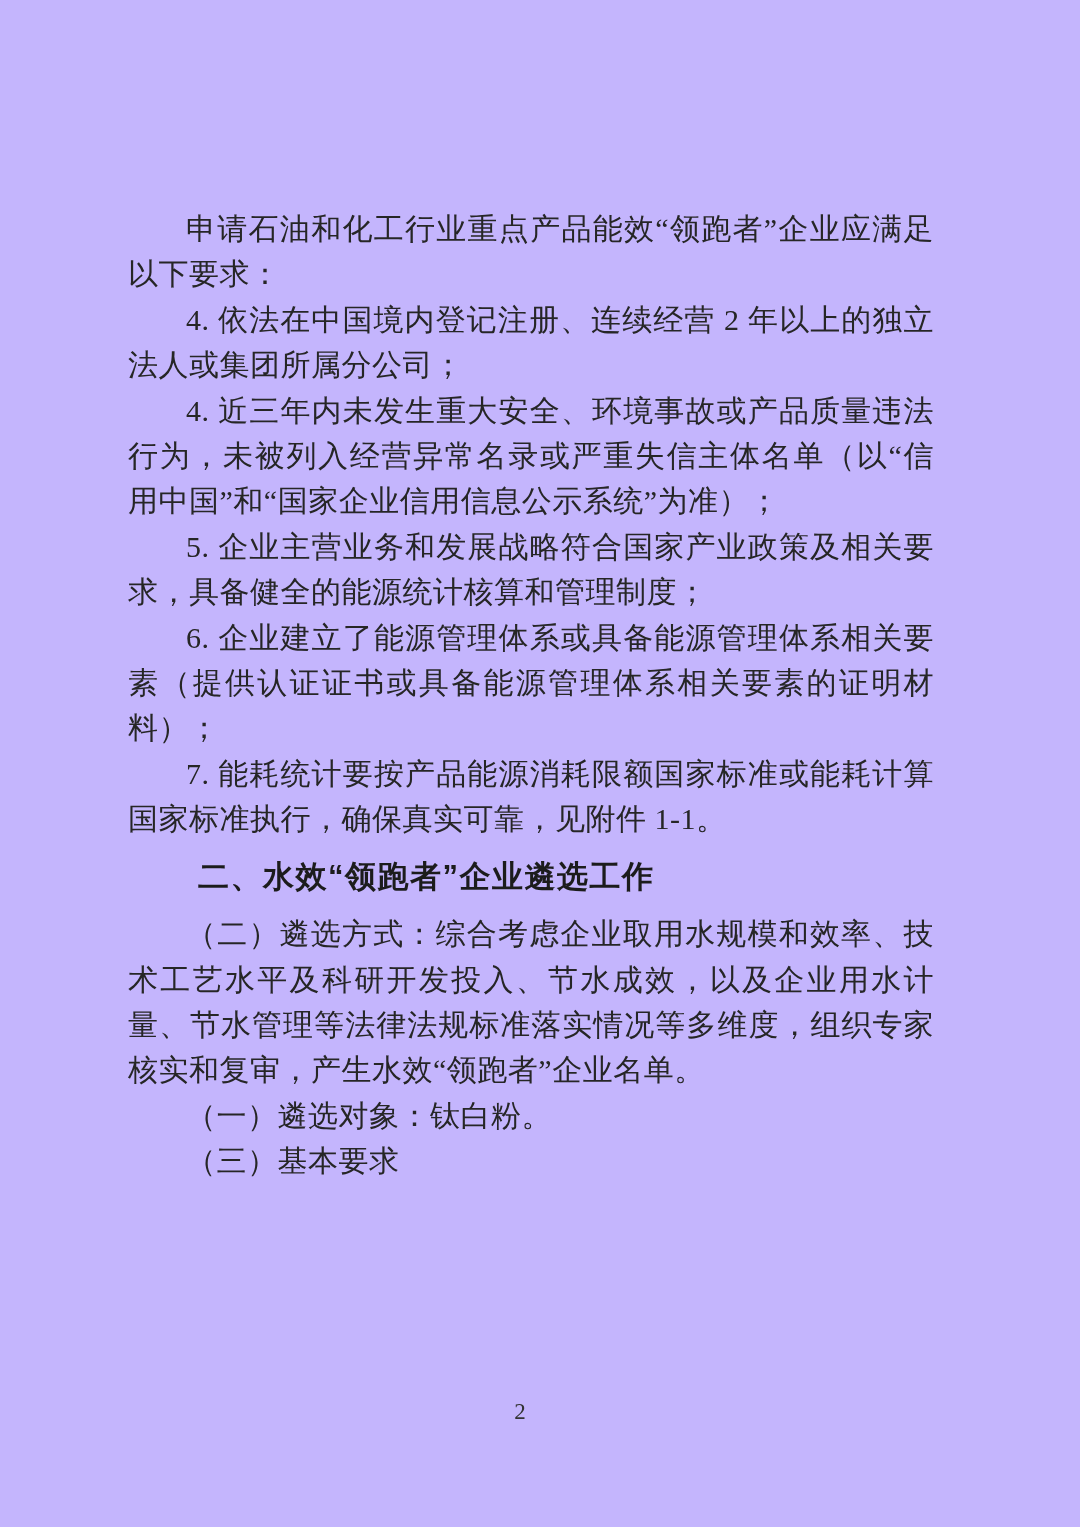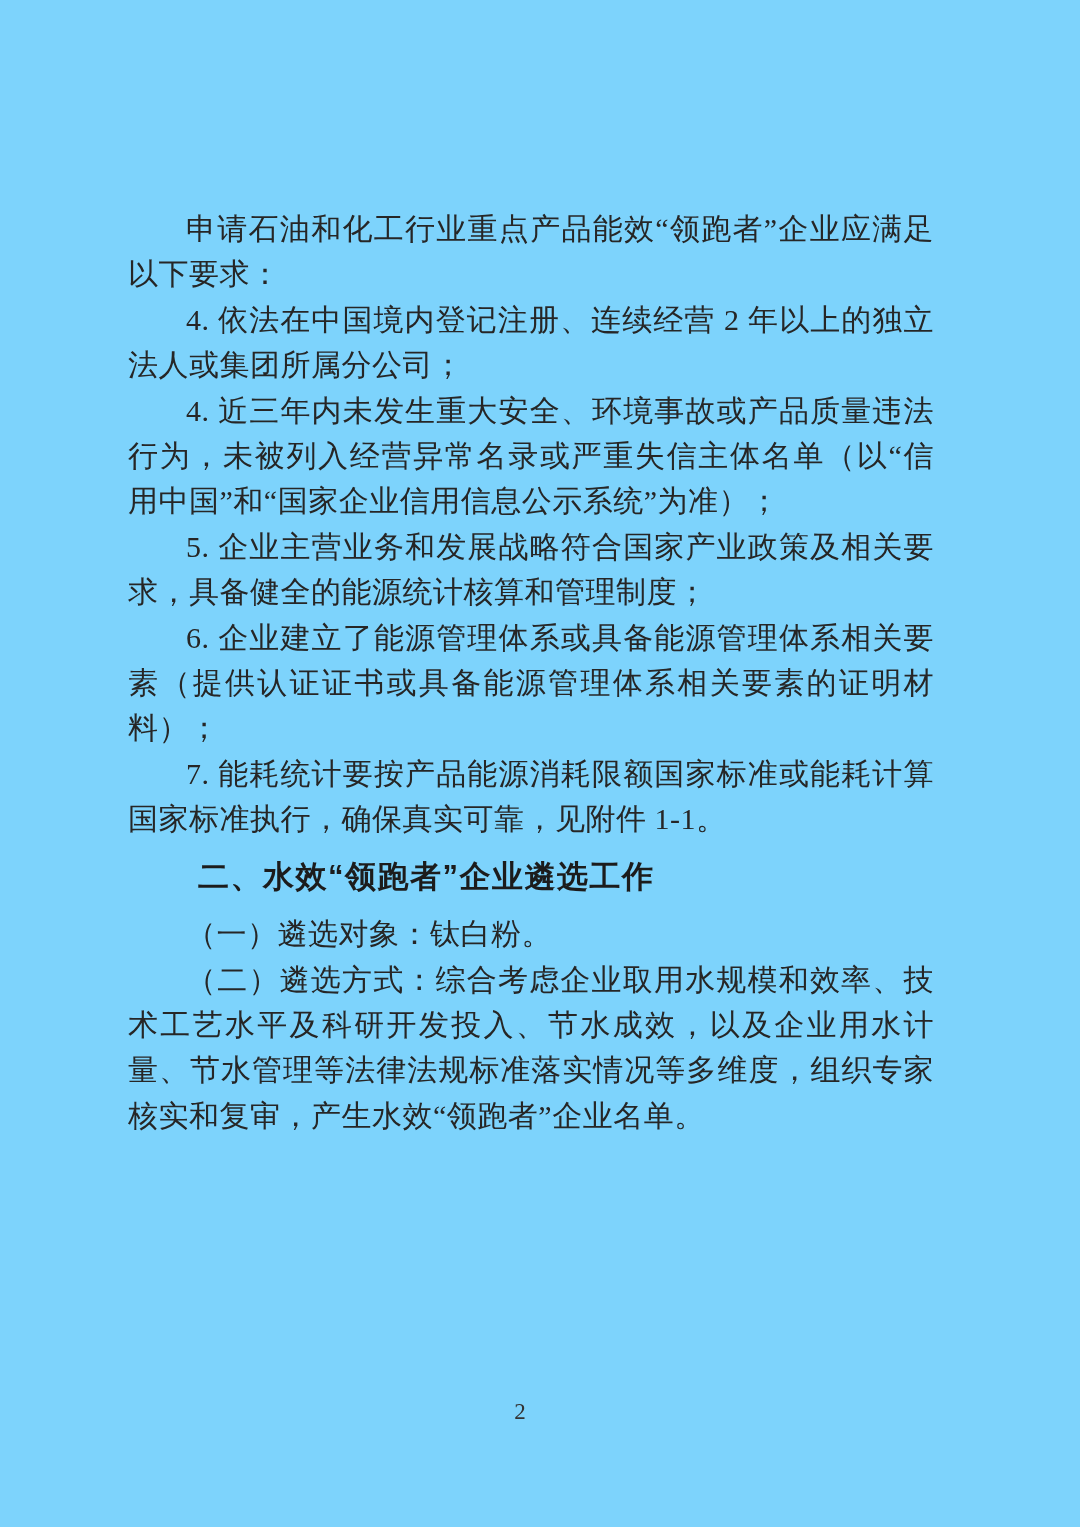--- a/index.html
+++ b/index.html
@@ -4,21 +4,21 @@
 <style>
   html, body {
     margin: 0;
     padding: 0;
     background: #ffffff;
   }
   .page {
     position: relative;
     width: 1080px;
     height: 1527px;
-    background: #7dd3fc;
+    background: #c4b5fd;
     overflow: hidden;
     font-family: "Liberation Serif", "DejaVu Serif", serif;
   }
   .content {
     position: absolute;
     left: 128px;
     top: 206px;
     width: 806px;
     color: #262626;
     font-size: 30px;
@@ -71,21 +71,22 @@
     <p>4. 近三年内未发生重大安全、环境事故或产品质量违法行为，未被列入经营异常名录或严重失信主体名单（以“信用中国”和“国家企业信用信息公示系统”为准）；</p>
 
     <p>5. 企业主营业务和发展战略符合国家产业政策及相关要求，具备健全的能源统计核算和管理制度；</p>
 
     <p>6. 企业建立了能源管理体系或具备能源管理体系相关要素（提供认证证书或具备能源管理体系相关要素的证明材料）；</p>
 
     <p>7. 能耗统计要按产品能源消耗限额国家标准或能耗计算国家标准执行，确保真实可靠，见附件 1-1。</p>
 
     <h2 class="heading">二、水效“领跑者”企业遴选工作</h2>
 
+    <p>（二）遴选方式：综合考虑企业取用水规模和效率、技术工艺水平及科研开发投入、节水成效，以及企业用水计量、节水管理等法律法规标准落实情况等多维度，组织专家核实和复审，产生水效“领跑者”企业名单。</p>
+
     <p>（一）遴选对象：钛白粉。</p>
 
-    <p>（二）遴选方式：综合考虑企业取用水规模和效率、技术工艺水平及科研开发投入、节水成效，以及企业用水计量、节水管理等法律法规标准落实情况等多维度，组织专家核实和复审，产生水效“领跑者”企业名单。</p>
-
+    <p>（三）基本要求</p>
   </div>
 
   <div class="page-number">2</div>
 
 </div>
 
 </body></html>

